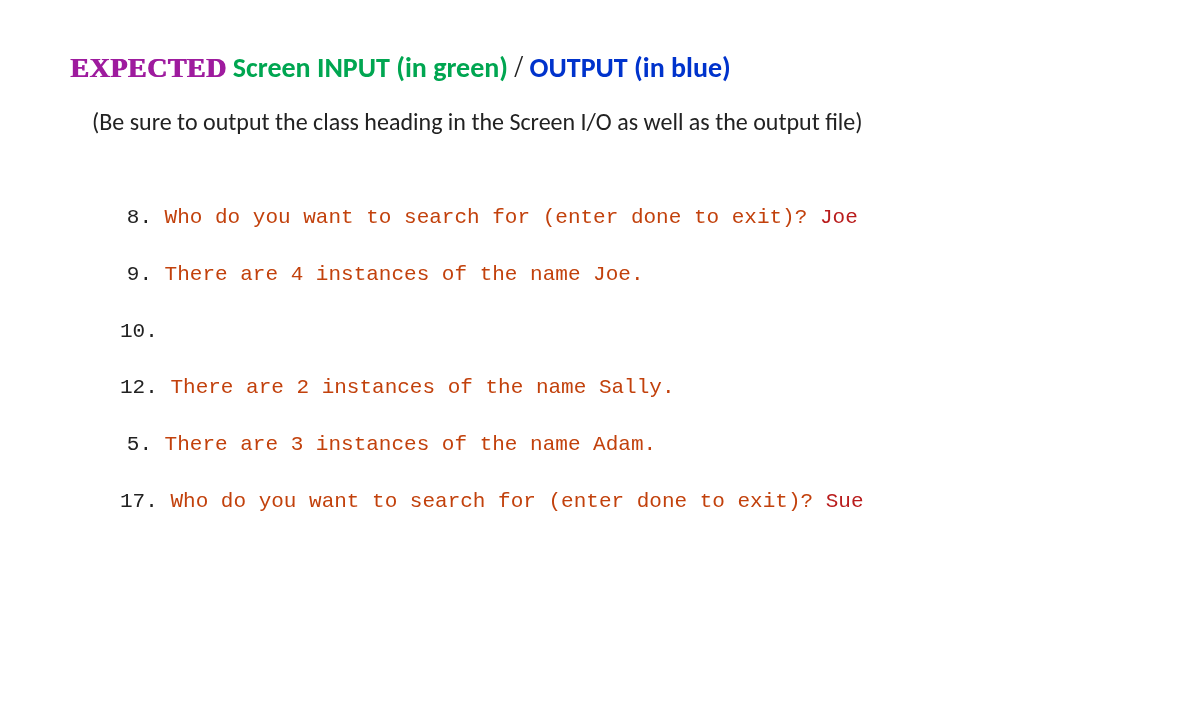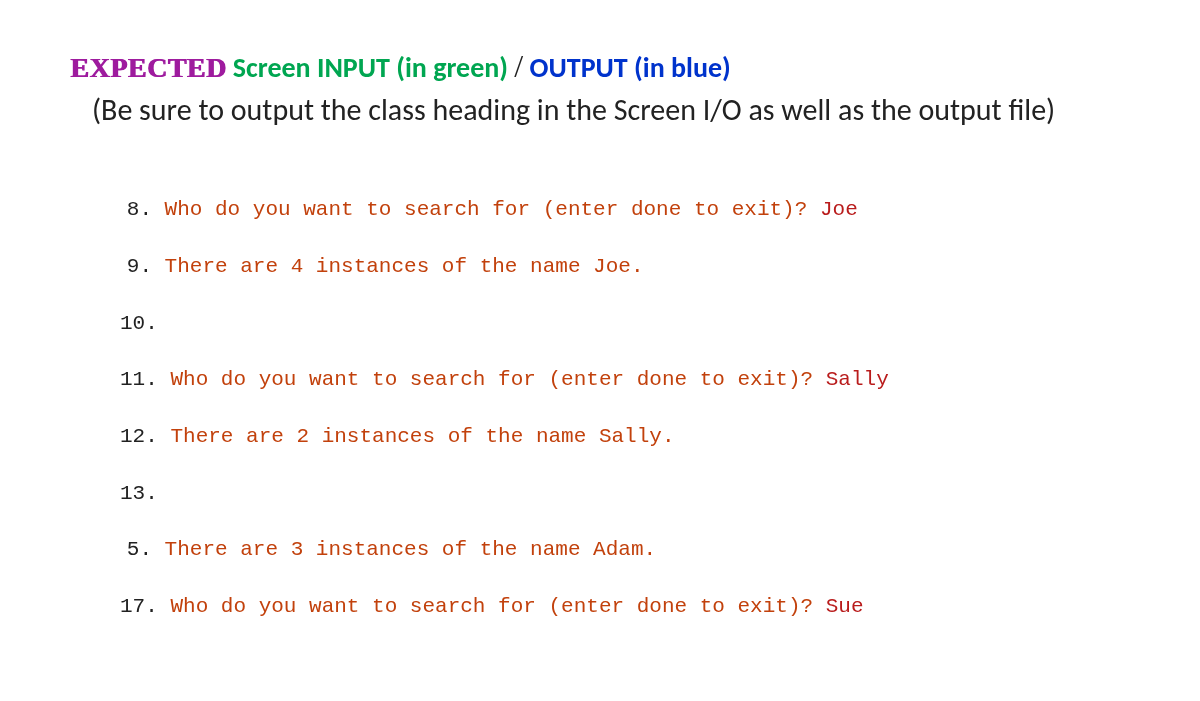--- a/index.html
+++ b/index.html
@@ -10,21 +10,21 @@
     body {
       width: 1200px;
       height: 701px;
       background: #ffffff;
       font-family: Calibri, "Segoe UI", Arial, sans-serif;
       padding: 48px 70px;
     }
     .heading {
       font-size: 28px;
       font-weight: bold;
-      margin-bottom: 6px;
+      margin-bottom: 22px;
     }
     .heading .expected {
       font-family: "Times New Roman", serif;
       color: #9e1b9e;
       text-shadow: 1px 0 0 #9e1b9e;
       letter-spacing: 0.5px;
       font-weight: bold;
     }
     .heading .green {
       color: #00a651;
@@ -32,21 +32,21 @@
     .heading .slash {
       color: #222;
       font-weight: normal;
       font-family: "Times New Roman", serif;
       font-size: 32px;
     }
     .heading .blue {
       color: #0033cc;
     }
     .subheading {
-      font-size: 30px;
+      font-size: 24px;
       color: #222;
       margin-left: 22px;
       margin-bottom: 40px;
     }
     .code {
       margin-left: 50px;
       font-family: Consolas, "Courier New", monospace;
       font-size: 21px;
       white-space: pre;
       line-height: 1.35;
@@ -70,23 +70,21 @@
 <div class="heading">
   <span class="expected">EXPECTED</span><span class="green"> Screen INPUT (in green) </span><span class="slash">/</span><span class="blue"> OUTPUT (in blue)</span>
 </div>
 
 <div class="subheading">(Be sure to output the class heading in the Screen I/O as well as the output file)</div>
 
 <div class="code">
 <div><span class="num">8.</span> <span class="blue">Who do you want to search for (enter done to exit)?</span> <span class="green">Joe</span></div>
 <div><span class="num">9.</span> <span class="blue">There are 4 instances of the name Joe.</span></div>
 <div><span class="num">10.</span></div>
-<div><span class="num">11.</span> <span class="blue">Who do you want to search for (enter done to exit)?</span> <span class="green">Sally</span></div>
 <div><span class="num">12.</span> <span class="blue">There are 2 instances of the name Sally.</span></div>
-<div><span class="num">13.</span></div>
 <div><span class="num">5.</span> <span class="blue">There are 3 instances of the name Adam.</span></div>
 <div><span class="num">17.</span> <span class="blue">Who do you want to search for (enter done to exit)?</span> <span class="green">Sue</span></div>
 
 
 
 
 
 
 
 

